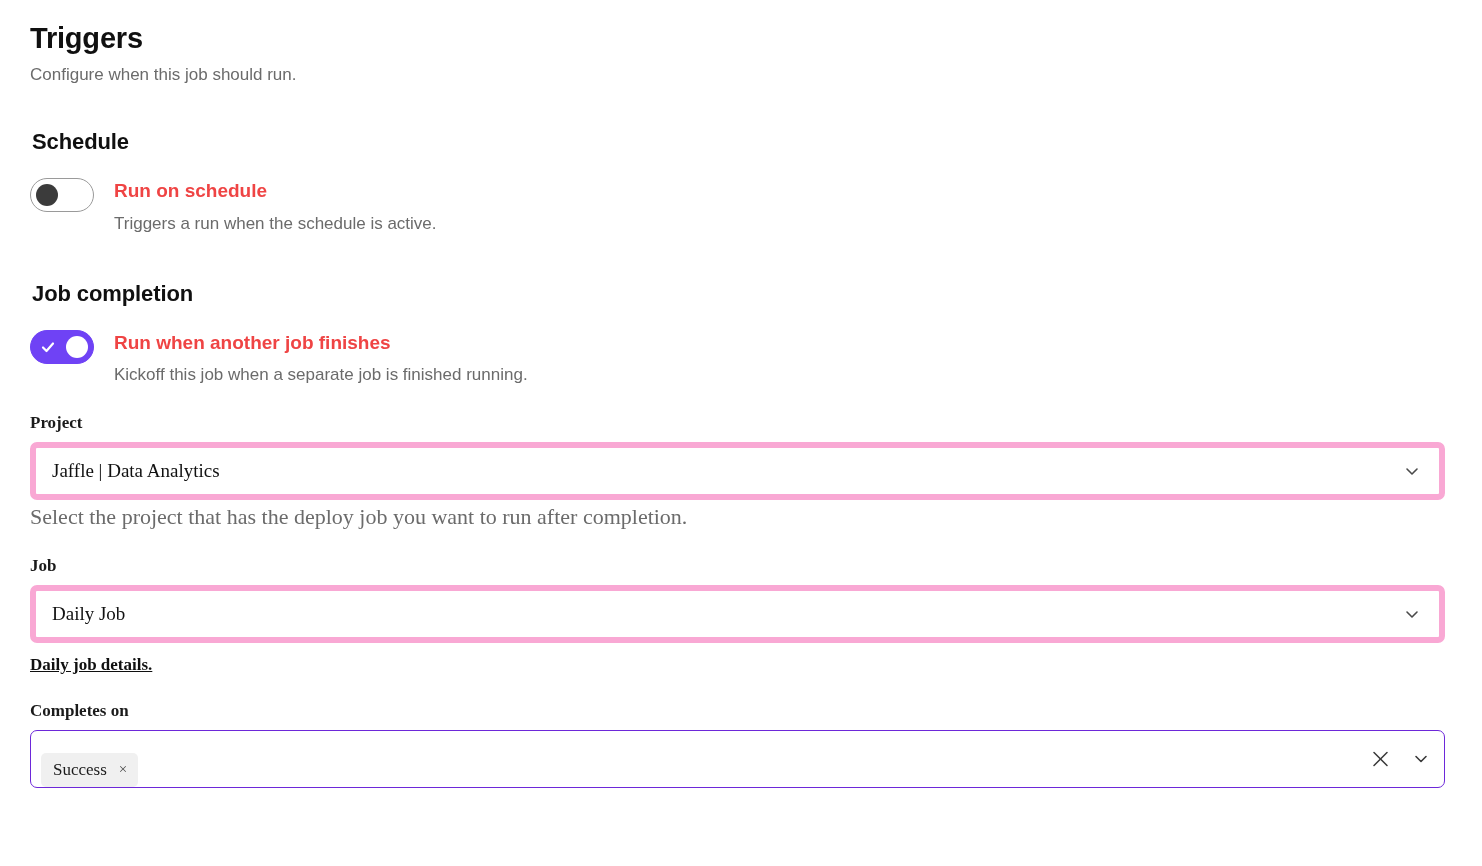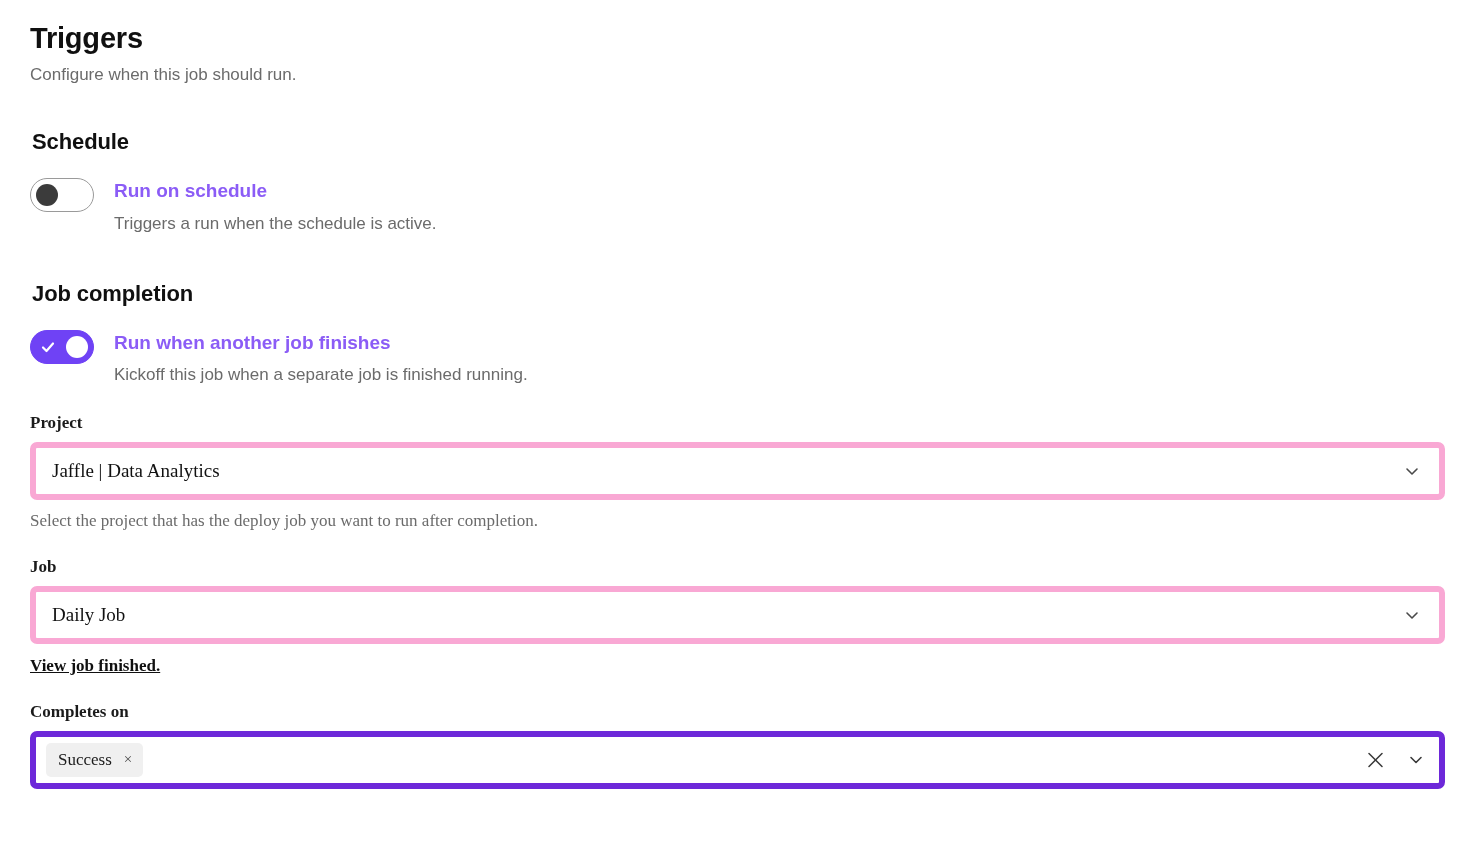--- a/index.html
+++ b/index.html
@@ -95,21 +95,21 @@
     height: 14px;
     color: #ffffff;
     display: block;
   }
   .toggle-texts {
     padding-top: 2px;
   }
   .toggle-label {
     font-size: 19px;
     font-weight: 700;
-    color: #8b5cf6;
+    color: #ef4444;
     line-height: 1.3;
     margin-bottom: 9px;
   }
   .toggle-help {
     font-size: 17px;
     color: #6b6b6b;
     line-height: 1.3;
   }
 
   
@@ -143,45 +143,45 @@
   .chevron {
     position: absolute;
     right: 18px;
     top: 50%;
     transform: translateY(-50%);
     width: 18px;
     height: 18px;
     color: #4a4a4a;
   }
   .field-help {
-    font-size: 17px;
+    font-size: 22px;
     color: #6b6b6b;
-    margin-top: 11px;
+    margin-top: 4px;
   }
   .inline-link {
     display: inline-block;
     font-size: 17px;
     font-weight: 700;
     color: #101010;
     text-decoration: underline;
     margin-top: 12px;
     cursor: pointer;
   }
 
   
   .multiselect {
     position: relative;
     width: 1415px;
     max-width: 100%;
     min-height: 58px;
-    border: 6px solid #6d28d9;
+    border: 1px solid #6d28d9;
     border-radius: 7px;
     background: #ffffff;
     display: flex;
-    align-items: center;
+    align-items: flex-end;
     gap: 8px;
     padding: 0 116px 0 10px;
     cursor: text;
   }
   .chip {
     display: inline-flex;
     align-items: center;
     gap: 12px;
     background: #f0f0f0;
     border-radius: 5px;
@@ -273,21 +273,21 @@
     <div class="field">
       <div class="field-label">Job</div>
       <div class="select">
         <span class="select-value">Daily Job</span>
         <span class="chevron">
           <svg viewBox="0 0 18 18" fill="none" stroke="currentColor" stroke-width="1.6" stroke-linecap="round" stroke-linejoin="round">
             <polyline points="4,7 9,12 14,7"></polyline>
           </svg>
         </span>
       </div>
-      <a class="inline-link">View job finished.</a>
+      <a class="inline-link">Daily job details.</a>
     </div>
 
     <div class="field">
       <div class="field-label">Completes on</div>
       <div class="multiselect">
         <span class="chip">
           <span>Success</span>
           <span class="chip-remove">×</span>
         </span>
         <span class="ms-actions">

